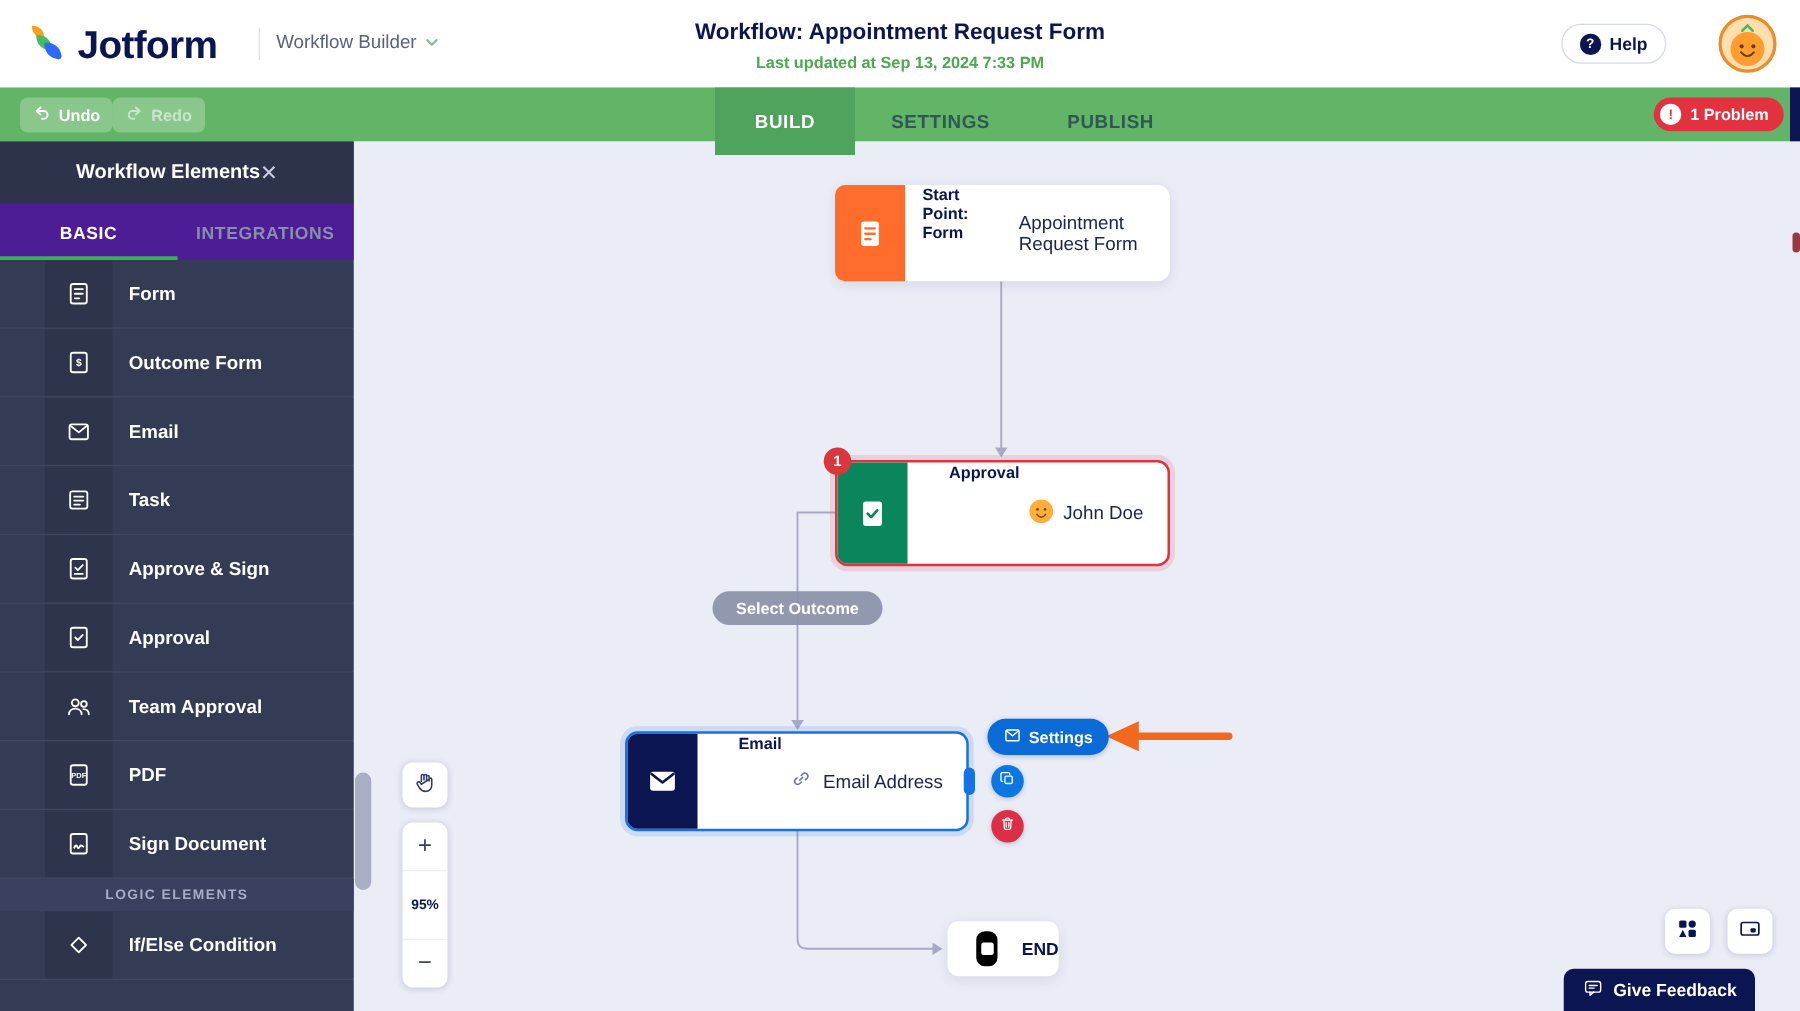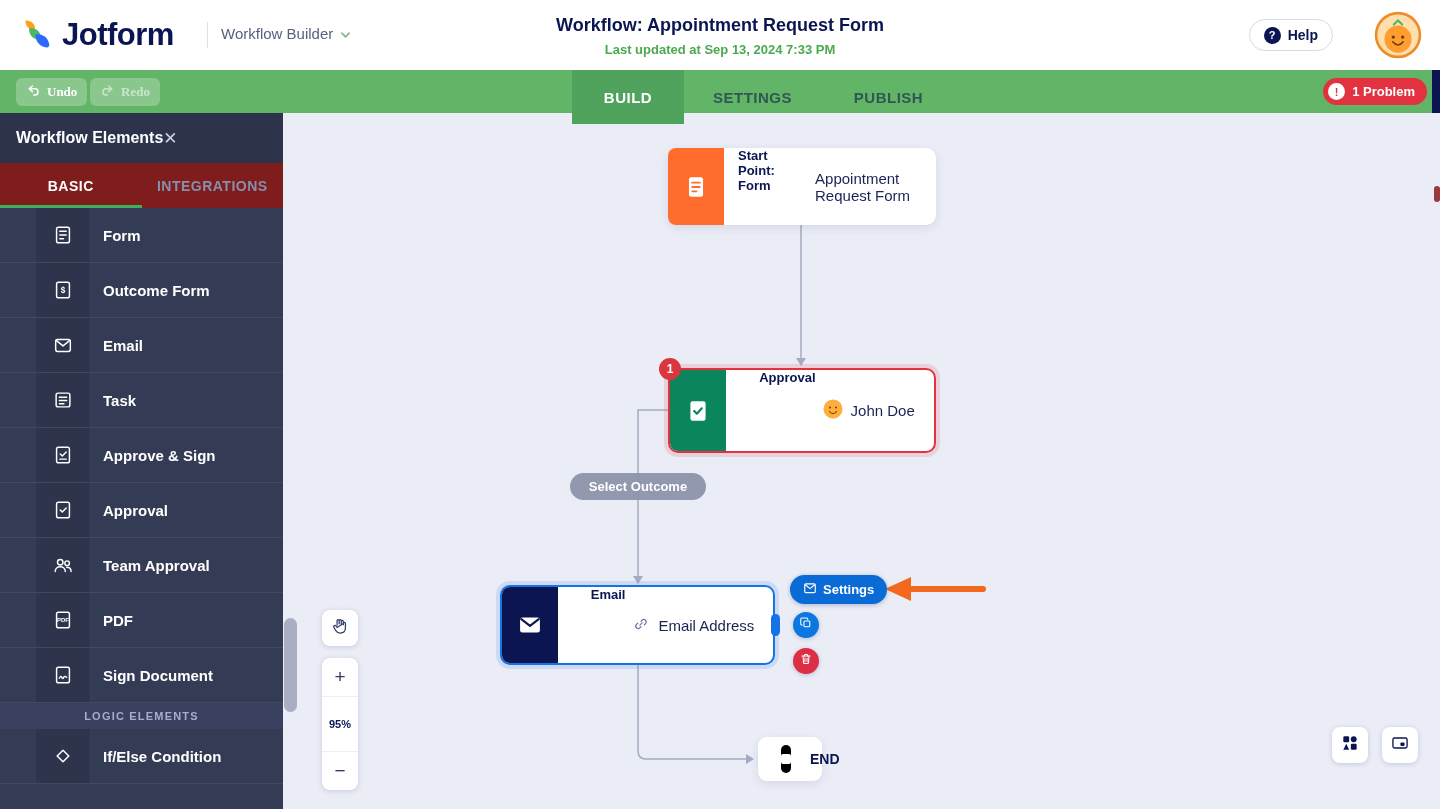--- a/index.html
+++ b/index.html
@@ -14,38 +14,38 @@
   .product-label { position: absolute; left: 221px; top: 25px; font-size: 15px; color: #59617F; display: flex; align-items: center; gap: 7px; cursor: pointer; }
   .title-wrap { position: absolute; left: 50%; transform: translateX(-50%); top: 15px; text-align: center; white-space: nowrap; }
   .wf-title { font-size: 18px; font-weight: 700; color: #0A1551; }
   .wf-updated { font-size: 13px; font-weight: 600; color: #4BA94F; margin-top: 6px; }
   .help-btn { position: absolute; right: 107px; top: 19px; height: 32px; padding: 0 14px; border: 1px solid #D7DAE9; border-radius: 17px; display: flex; align-items: center; gap: 7px; font-size: 14px; font-weight: 600; color: #0A1551; background: #fff; cursor: pointer; }
   .q-icon { width: 17px; height: 17px; border-radius: 50%; background: #0A1551; color: #fff; font-size: 11px; font-weight: 700; display: flex; align-items: center; justify-content: center; }
   .avatar { position: absolute; right: 18px; top: 11px; width: 48px; height: 48px; border-radius: 50%; overflow: hidden; cursor: pointer; }
 
   
   .toolbar { position: absolute; top: 70px; left: 0; width: 100%; height: 43px; background: #62B567; z-index: 5; }
-  .tb-btn { position: absolute; top: 8px; height: 28px; padding: 12px 10px; border-radius: 6px; background: rgba(255,255,255,0.25); display: flex; align-items: center; gap: 6px; color: #fff; font-size: 13px; font-weight: 700; cursor: pointer; font-family: Liberation Serif, serif; }
+  .tb-btn { position: absolute; top: 8px; height: 28px; padding: 12px 10px; border-radius: 6px; background: rgba(255,255,255,0.25); display: flex; align-items: center; gap: 6px; color: #fff; font-size: 13px; font-weight: 700; cursor: pointer; }
   .tb-undo { left: 16px; }
   .tb-redo { left: 90px; }
   .tb-redo .tb-lbl, .tb-redo svg { opacity: .55; }
   .tabs { position: absolute; left: 528px; top: 0; height: 54px; display: flex; margin-left: 44px; }
   .tab { display: flex; align-items: center; justify-content: center; font-size: 15px; font-weight: 700; letter-spacing: .5px; color: #2F5754; cursor: pointer; }
   .tab.active { background: #4FA35C; color: #fff; }
   .tab-build { width: 112px; } .tab-settings { width: 137px; } .tab-publish { width: 135px; }
   .problem-badge { position: absolute; right: 13px; top: 8px; height: 27px; padding: 0 12px 0 5px; border-radius: 14px; background: #E23240; display: flex; align-items: center; gap: 7px; color: #fff; font-size: 13px; font-weight: 700; cursor: pointer; }
   .bang-icon { width: 17px; height: 17px; border-radius: 50%; background: #fff; color: #E23240; font-size: 11px; font-weight: 800; display: flex; align-items: center; justify-content: center; }
   .navy-corner { position: absolute; right: 0; top: 0; width: 8px; height: 43px; background: #0A1551; }
 
   
   .sidebar { position: absolute; top: 113px; left: 0; width: 283px; height: 696px; background: #343B54; z-index: 4; overflow: hidden; }
-  .panel-header { height: 50px; background: #2C334A; display: flex; align-items: center; justify-content: flex-start; padding: 0 16px; }
+  .panel-header { height: 50px; background: #2C334A; display: flex; align-items: center; justify-content: center; padding: 0 16px; }
   .panel-title { color: #fff; font-size: 16px; font-weight: 700; }
   .panel-close { color: #C9CEDF; font-size: 17px; cursor: pointer; line-height: 1; }
-  .panel-tabs { height: 45px; display: flex; background: #7f1d1d; }
+  .panel-tabs { height: 45px; display: flex; background: #4c1d95; }
   .p-tab { width: 50%; display: flex; align-items: center; justify-content: center; font-size: 14px; font-weight: 700; letter-spacing: .5px; color: #878FAD; position: relative; cursor: pointer; }
   .p-tab.active { color: #fff; }
   .p-tab.active::after { content: ""; position: absolute; left: 0; bottom: 0; width: 100%; height: 3px; background: #3CAE5C; }
   .el-row { display: flex; height: 55px; border-bottom: 1px solid rgba(255,255,255,.07); cursor: grab; padding-left: 36px; }
   .el-icon { width: 55px; flex: none; display: flex; align-items: center; justify-content: center; background: rgba(10,14,35,.15); border-right: 1px solid rgba(255,255,255,.05); }
   .el-icon svg { width: 22px; height: 22px; stroke: #fff; fill: none; stroke-width: 1.6; stroke-linecap: round; stroke-linejoin: round; }
   .el-label { flex: 1; display: flex; align-items: center; padding-left: 12px; color: #fff; font-size: 15px; font-weight: 600; }
   .logic-header { height: 26px; background: #3A4160; color: #A6ADC7; font-size: 11px; font-weight: 700; letter-spacing: 1.2px; display: flex; align-items: center; justify-content: center; }
   .scroll-thumb { position: absolute; left: 284px; top: 618px; width: 13px; height: 94px; background: #A9AEC2; border-radius: 7px; z-index: 6; cursor: grab; }
 
@@ -71,21 +71,21 @@
   .email-port { position: absolute; right: -7px; top: 50%; transform: translateY(-50%); width: 9px; height: 22px; border-radius: 5px; background: #1573E6; cursor: crosshair; }
 
   .outcome-pill { position: absolute; left: 287px; top: 360px; width: 136px; height: 27px; border-radius: 14px; background: rgba(138,145,168,.92); color: #fff; font-size: 13px; font-weight: 600; display: flex; align-items: center; justify-content: center; z-index: 2; cursor: pointer; }
 
   .settings-btn { position: absolute; left: 507px; top: 462px; height: 29px; padding: 0 13px; border-radius: 15px; background: #0A6AD6; color: #fff; font-size: 13px; font-weight: 700; display: flex; align-items: center; gap: 6px; z-index: 2; cursor: pointer; box-shadow: 0 1px 4px rgba(10,50,120,.3); }
   .circle-btn { position: absolute; width: 26px; height: 26px; border-radius: 50%; display: flex; align-items: center; justify-content: center; z-index: 2; cursor: pointer; box-shadow: 0 1px 4px rgba(40,50,90,.25); }
   .copy-btn { left: 510px; top: 499px; background: #0A78E0; }
   .trash-btn { left: 510px; top: 535px; background: #DC2E45; }
   .circle-btn svg { width: 14px; height: 14px; stroke: #fff; fill: none; stroke-width: 1.8; stroke-linecap: round; stroke-linejoin: round; }
 
-  .node-end { left: 475px; top: 624px; width: 64px; height: 44px; align-items: center; padding-left: 23px; gap: 19px; border-radius: 9px; }
+  .node-end { left: 475px; top: 624px; width: 89px; height: 44px; align-items: center; padding-left: 23px; gap: 19px; border-radius: 9px; }
   .end-square { width: 28px; height: 28px; border-radius: 7px; background: #000; display: flex; align-items: center; justify-content: center; }
   .end-square-inner { width: 10px; height: 10px; border-radius: 2px; background: #fff; }
   .end-label { font-size: 14px; font-weight: 600; color: #0A1551; }
 
   .ctl-card { position: absolute; background: #fff; border-radius: 8px; box-shadow: 0 1px 5px rgba(40,50,90,.18); z-index: 3; }
   .hand-btn { left: 39px; top: 497px; width: 36px; height: 36px; display: flex; align-items: center; justify-content: center; cursor: pointer; }
   .zoom-panel { left: 39px; top: 545px; width: 36px; height: 132px; display: flex; flex-direction: column; }
   .zoom-btn { height: 38px; display: flex; align-items: center; justify-content: center; font-size: 19px; color: #343C6A; cursor: pointer; }
   .zoom-level { flex: 1; display: flex; align-items: center; justify-content: center; font-size: 11px; font-weight: 600; color: #0A1551; border-top: 1px solid #EDEFF5; border-bottom: 1px solid #EDEFF5; }
   .br-btn { width: 36px; height: 36px; display: flex; align-items: center; justify-content: center; cursor: pointer; }
@@ -427,16 +427,27 @@
     </div>
     <div class="ctl-card br-btn br-btn-2">
       <span>
         <svg width="20" height="20" viewBox="0 0 24 24" fill="none" stroke="#0A1551" stroke-width="1.6">
             <rect x="3.5" y="6" width="17" height="12" rx="2"></rect>
             <rect x="12.5" y="11.5" width="5" height="4" rx="1" fill="#0A1551" stroke="none"></rect>
           </svg>
       </span>
     </div>
 
+    <div class="feedback-btn">
+      <span>
+        <svg width="17" height="17" viewBox="0 0 24 24" fill="none" stroke="#fff" stroke-width="1.6" stroke-linecap="round" stroke-linejoin="round">
+            <rect x="3.5" y="4.5" width="17" height="12" rx="2.5"></rect>
+            <path d="M8.5 16.5V20l4.2-3.5"></path>
+            <line x1="7.5" y1="9" x2="16.5" y2="9"></line>
+            <line x1="7.5" y1="12" x2="13" y2="12"></line>
+          </svg>
+      </span>
+      <span>Give Feedback</span>
+    </div>
 
     <div class="scroll-marker"></div>
   </div>
 </div>
 
 </body></html>

